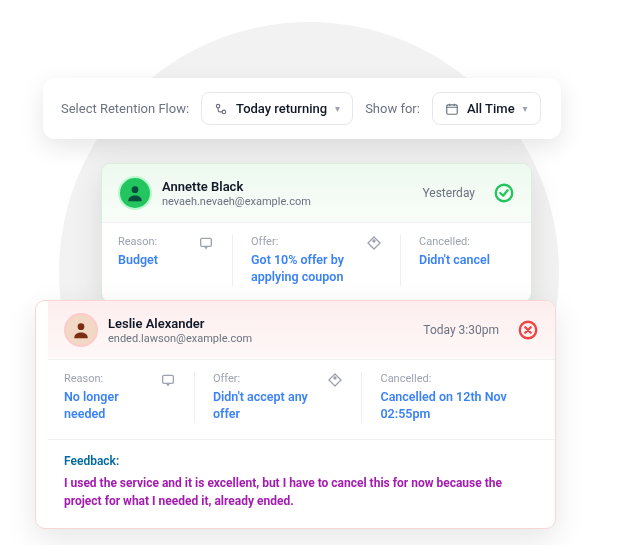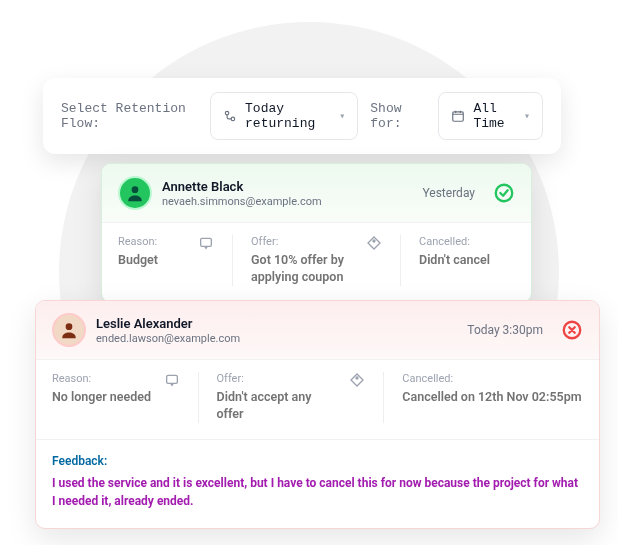--- a/index.html
+++ b/index.html
@@ -28,21 +28,20 @@
     width: 518px;
     background: #fff;
     border-radius: 12px;
     box-shadow: 0 8px 24px rgba(0,0,0,0.10);
     padding: 14px 18px;
     display: flex;
     align-items: center;
     gap: 12px;
     z-index: 2;
     font-size: 13px;
-    font-family: Liberation Mono, monospace;
   }
   .filter-label { color: #6b7280; }
   .dropdown {
     display: inline-flex;
     align-items: center;
     gap: 8px;
     border: 1px solid #e5e7eb;
     border-radius: 8px;
     padding: 8px 12px;
     cursor: pointer;
@@ -96,39 +95,39 @@
     padding: 12px 16px 16px;
     gap: 4px;
     border-top: 1px solid #f1f1f1;
   }
   .col {
     display: flex;
     align-items: flex-start;
   }
   .col-content { flex: 1; }
   .col-label { font-size: 11px; color: #9ca3af; margin-bottom: 4px; }
-  .col-value { font-size: 12.5px; font-weight: 600; color: #737373; line-height: 1.35; }
+  .col-value { font-size: 12.5px; font-weight: 600; color: #3b82f6; line-height: 1.35; }
   .divider { width: 1px; background: #eceef0; margin: 0 14px; align-self: stretch; }
   .small-icon {
     margin-left: 10px;
     color: #9ca3af;
     display: flex;
     align-items: center;
   }
 
   .feedback {
     border-top: 1px solid #f1f1f1;
     padding: 14px 16px 18px;
   }
   .feedback-label { font-size: 12px; font-weight: 600; color: #0369a1; margin-bottom: 6px; }
   .feedback-text { font-size: 12px; color: #a21caf; line-height: 1.5; font-weight: bold; }
 
   
   #card1 { top: 163px; left: 101px; width: 431px; }
-  #card2 { top: 300px; left: 35px; width: 565px; }
+  #card2 { top: 300px; left: 35px; width: 521px; padding-left: 12px; }
 </style>
 </head>
 <body>
 
 <div class="bg-circle"></div>
 
 <div class="filter-bar">
   <span class="filter-label">Select Retention Flow:</span>
   <div class="dropdown">
     <span class="icon-svg">
@@ -157,21 +156,21 @@
 <div id="card1" class="card success">
   <div class="card-header">
     <div class="avatar green">
       <svg viewBox="0 0 24 24" fill="#064e3b">
           <circle cx="12" cy="8" r="4"></circle>
           <path d="M4 21c0-4 4-6 8-6s8 2 8 6v1H4z"></path>
         </svg>
     </div>
     <div class="user-info">
       <div class="user-name">Annette Black</div>
-      <div class="user-email">nevaeh.simmons@example.com</div>
+      <div class="user-email">nevaeh.nevaeh@example.com</div>
     </div>
     <div class="timestamp">Yesterday</div>
     <div class="status-icon">
       <svg width="22" height="22" viewBox="0 0 24 24" fill="none" stroke="#22c55e" stroke-width="2.5" stroke-linecap="round" stroke-linejoin="round">
         <circle cx="12" cy="12" r="9"></circle>
           <path d="M8 12l3 3 5-6"></path>
       </svg>
     </div>
   </div>
   <div class="card-body">

